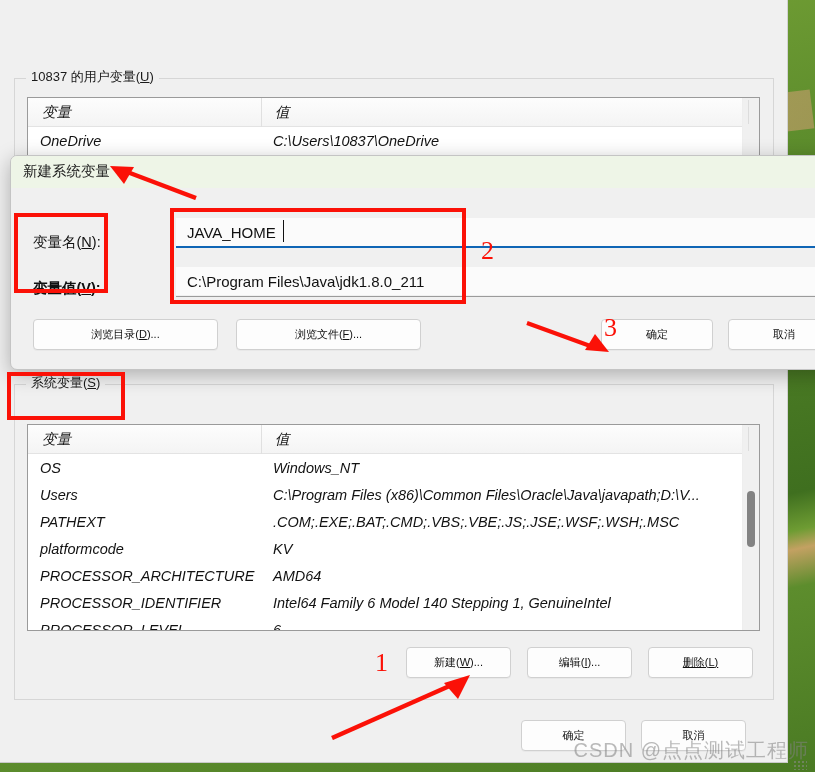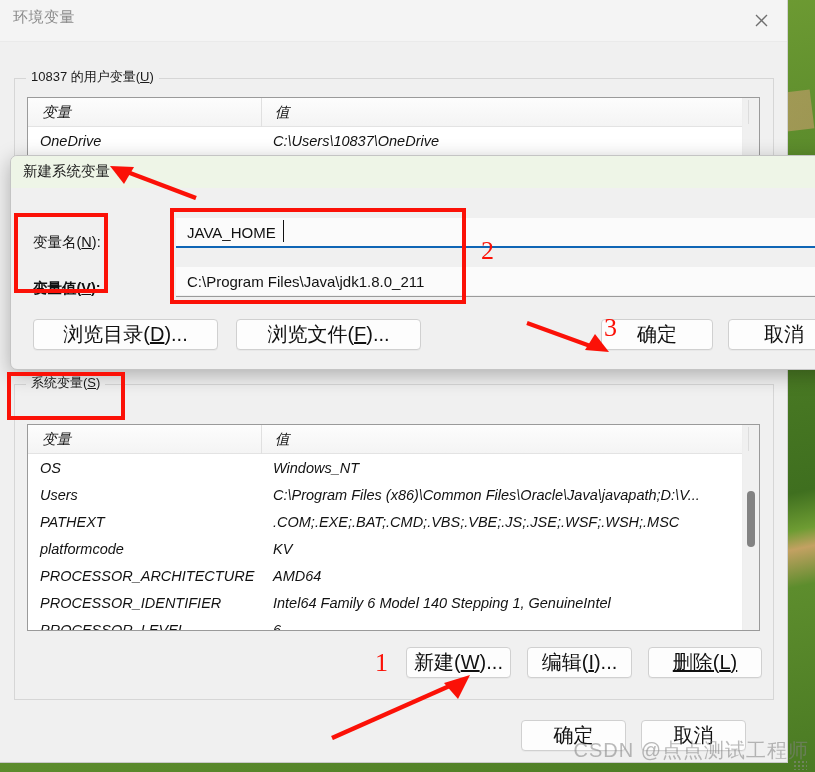--- a/index.html
+++ b/index.html
@@ -115,21 +115,21 @@
   }
   .vtrack-top {
     position:absolute; left:5px; top:2px; width:1px; height:24px; background:#dcdcdc;
   }
 
   
   .btn {
     background: #fdfdfd;
     border: 1px solid #d0d0d0;
     border-radius: 4px;
-    font-size: 20px;
+    font-size: 11px;
     color: #111;
     font-family: "Liberation Sans", "DejaVu Sans", sans-serif;
     display: flex; align-items: center; justify-content: center;
     cursor: pointer;
     position: absolute;
     box-shadow: 0 1px 0 rgba(0,0,0,.03);
   }
 
   
   #dialog {
@@ -210,29 +210,20 @@
 <div id="wallpaper">
   <div class="tree" style="left:62%;top:27%;width:26px;height:34px;"></div>
   <div class="tree" style="left:76%;top:30%;width:18px;height:24px;"></div>
   <div class="tree" style="left:88%;top:26%;width:22px;height:30px;"></div>
   <div class="tree" style="left:70%;top:66%;width:30px;height:40px;"></div>
   <div class="tree" style="left:86%;top:70%;width:24px;height:32px;"></div>
 </div>
 
 <div id="main-window">
 
-  <div id="title-bar">
-    <div class="win-title">环境变量</div>
-    <div id="close-btn">
-      <svg width="13" height="13" viewBox="0 0 13 13" aria-hidden="true">
-        <line x1="1" y1="1" x2="12" y2="12" stroke="#6f6f6f" stroke-width="1.3"></line>
-        <line x1="12" y1="1" x2="1" y2="12" stroke="#6f6f6f" stroke-width="1.3"></line>
-      </svg>
-    </div>
-  </div>
 
   <div class="groupbox" style="left:14px; top:78px; width:760px; height:230px;">
     <div class="group-legend">
       <span>10837 的用户变量(</span><span class="u">U</span><span>)</span>
     </div>
   </div>
 
   <div class="list" style="left:27px; top:97px; width:733px; height:90px;">
     <div class="list-head">
       <div class="col c1">变量</div>
@@ -295,21 +286,21 @@
       <div class="vthumb" style="top:66px;height:56px;"></div>
     </div>
   </div>
 
   <div class="btn" style="left:406px; top:647px; width:105px; height:31px;">
     <span><span>新建(</span><span class="u">W</span><span>)...</span></span>
   </div>
   <div class="btn" style="left:527px; top:647px; width:105px; height:31px;">
     <span><span>编辑(</span><span class="u">I</span><span>)...</span></span>
   </div>
-  <div class="btn" style="left:648px; top:647px; width:114px; height:31px;text-decoration:underline;">
+  <div class="btn" style="left:648px; top:647px; width:105px; height:31px;text-decoration:underline;">
     <span><span>删除(</span><span class="u">L</span><span>)</span></span>
   </div>
 
   <div class="btn" style="left:521px; top:720px; width:105px; height:31px;">
     <span>确定</span>
   </div>
   <div class="btn" style="left:641px; top:720px; width:105px; height:31px;">
     <span>取消</span>
   </div>
 </div>

